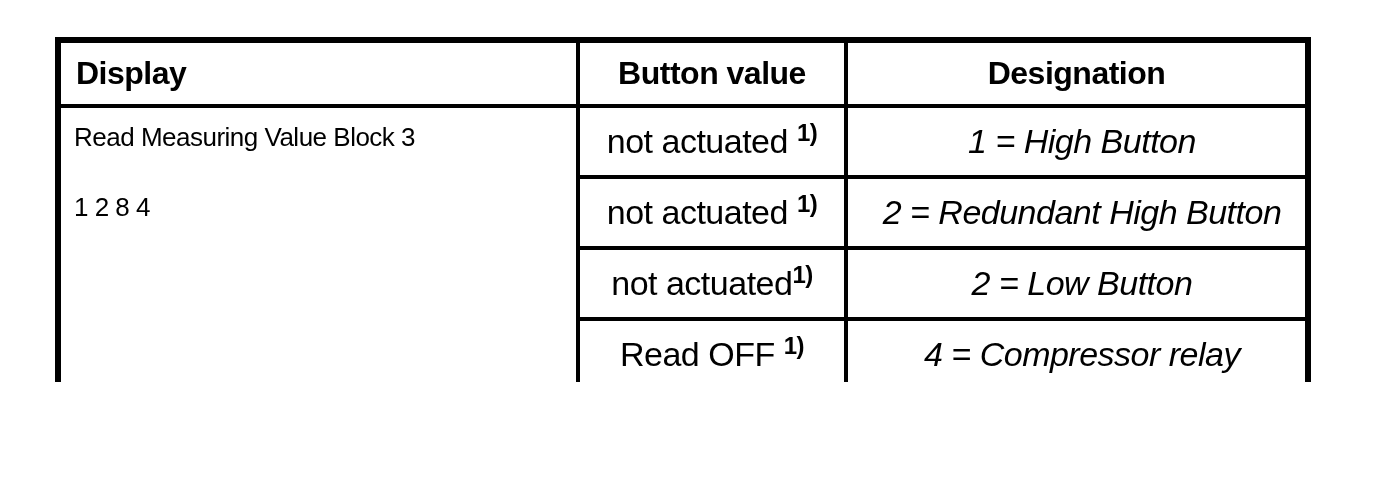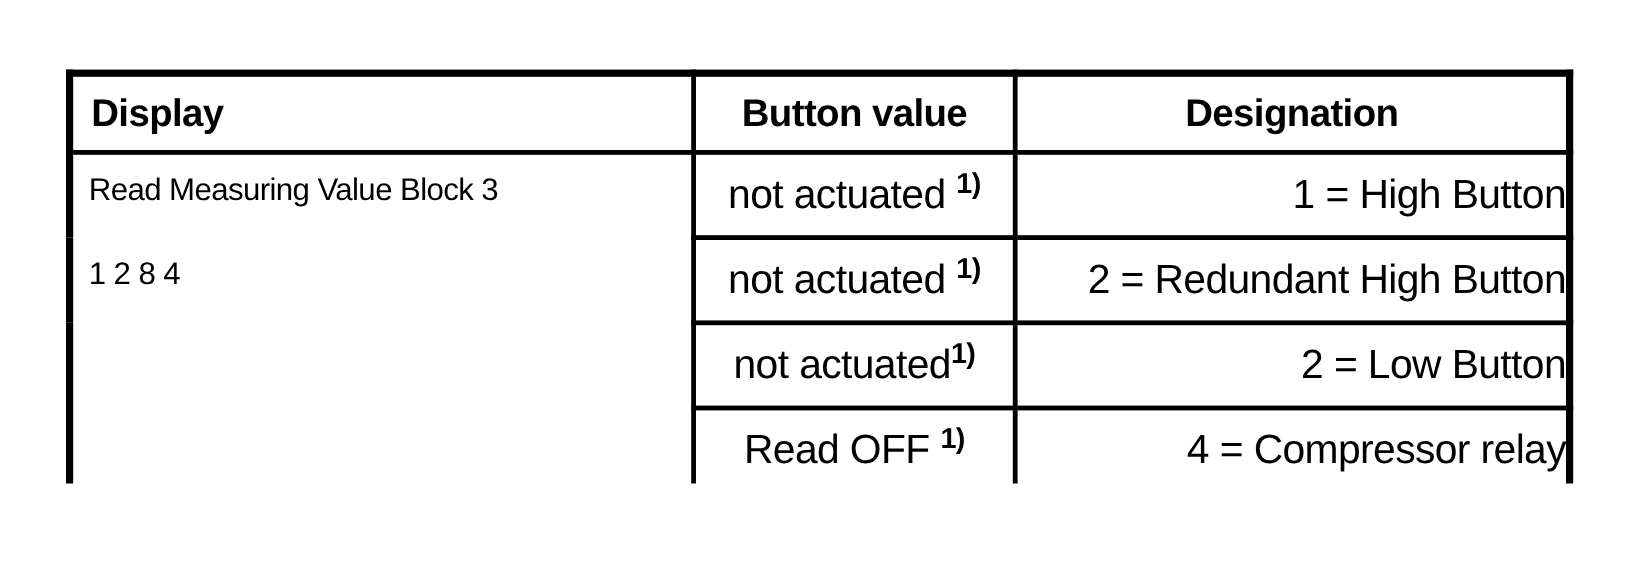--- a/index.html
+++ b/index.html
@@ -11,21 +11,20 @@
     font-family: "Liberation Sans", sans-serif;
     color: #000000;
   }
 
   .page {
     position: relative;
     width: 1376px;
     height: 382px;
     background: #ffffff;
     overflow: hidden;
-    margin-top: 21px;
   }
 
   table.spec-table {
     position: absolute;
     left: 55px;
     top: 37px;
     width: 1250px;
     border-collapse: collapse;
     table-layout: fixed;
     border: 6px solid #000000;
@@ -63,24 +62,25 @@
   .display-line2 { margin-top: 30px; white-space: nowrap; }
 
   td.value-cell {
     text-align: center;
     font-size: 34px;
     white-space: nowrap;
   }
   .value-text { white-space: pre; }
 
   td.designation-cell {
-    text-align: right;
+    text-align: center;
     padding-left: 11px;
     font-size: 34px;
     white-space: nowrap;
+    font-style: italic;
   }
 
   sup.marker {
     font-size: 24px;
     font-weight: bold;
     vertical-align: super;
     line-height: 0;
   }
 
   .footnote {

